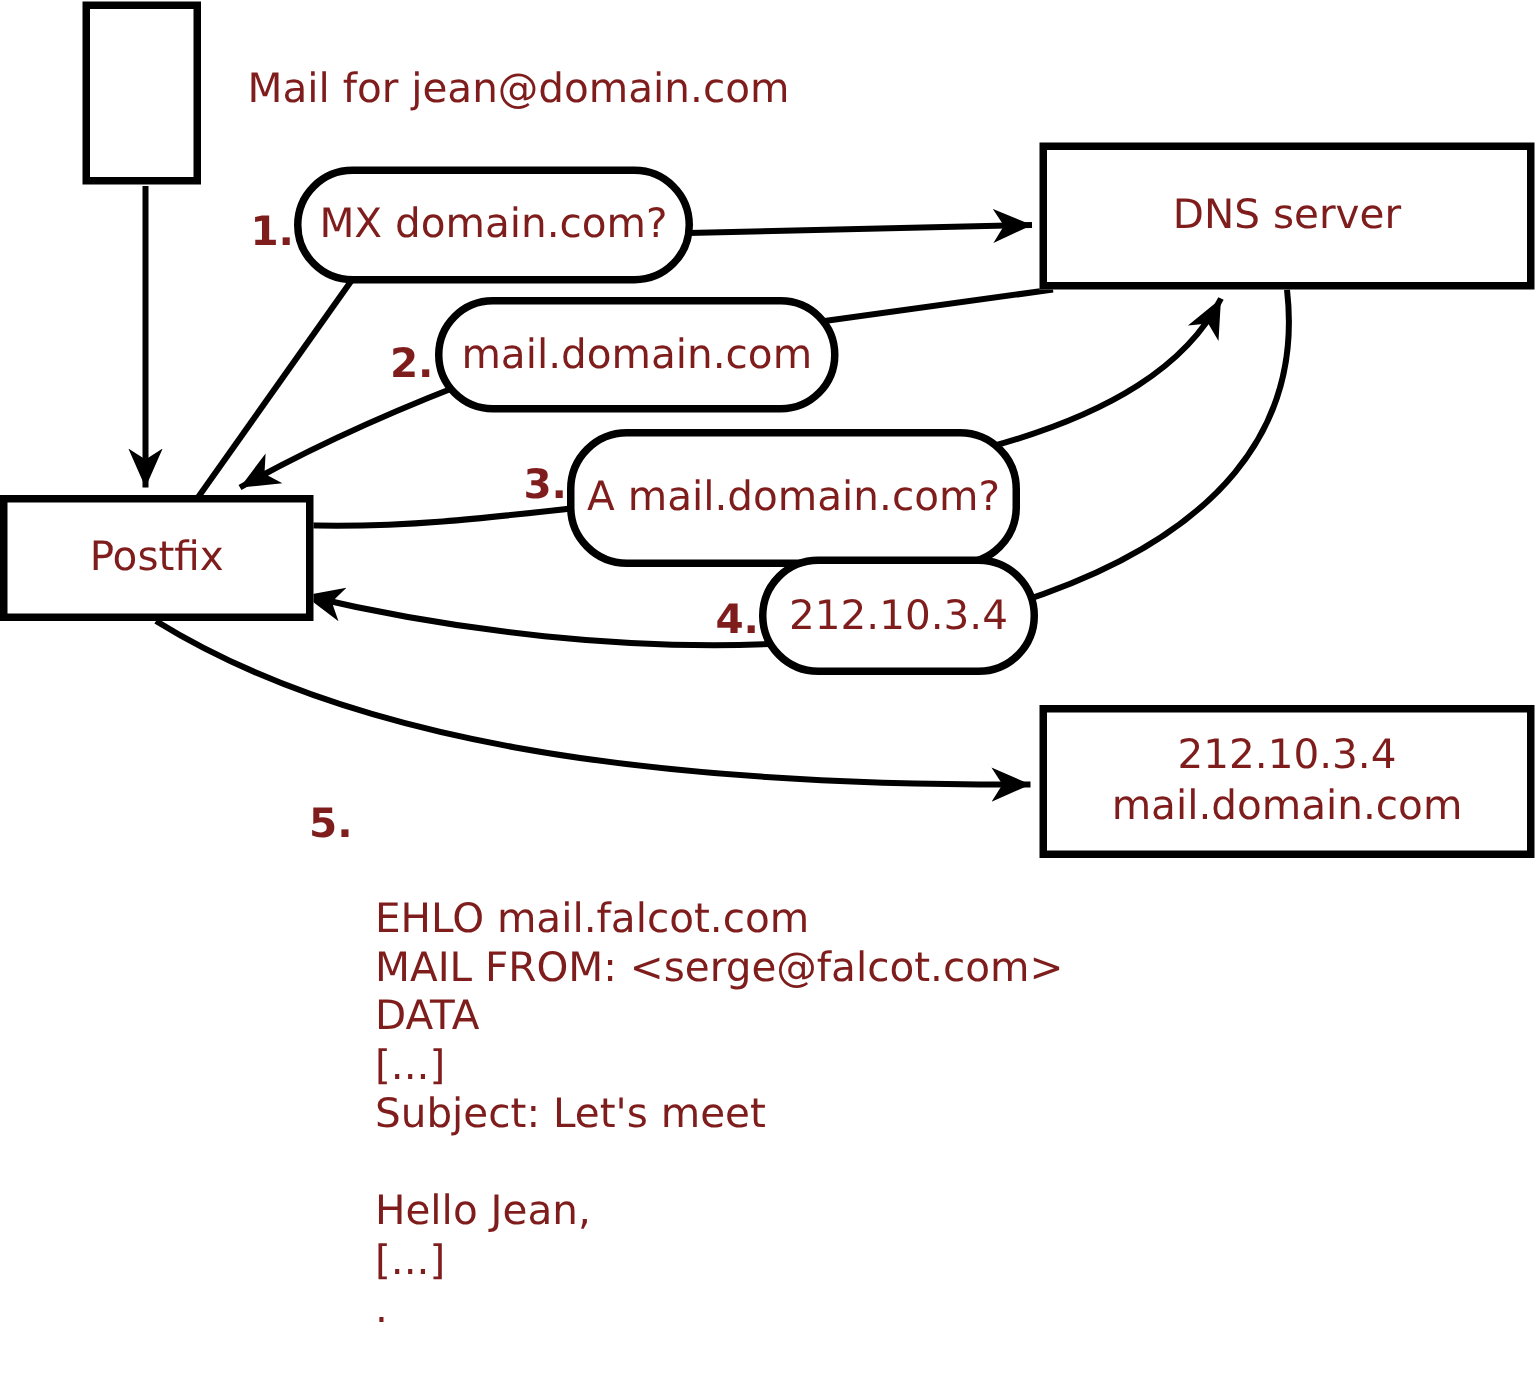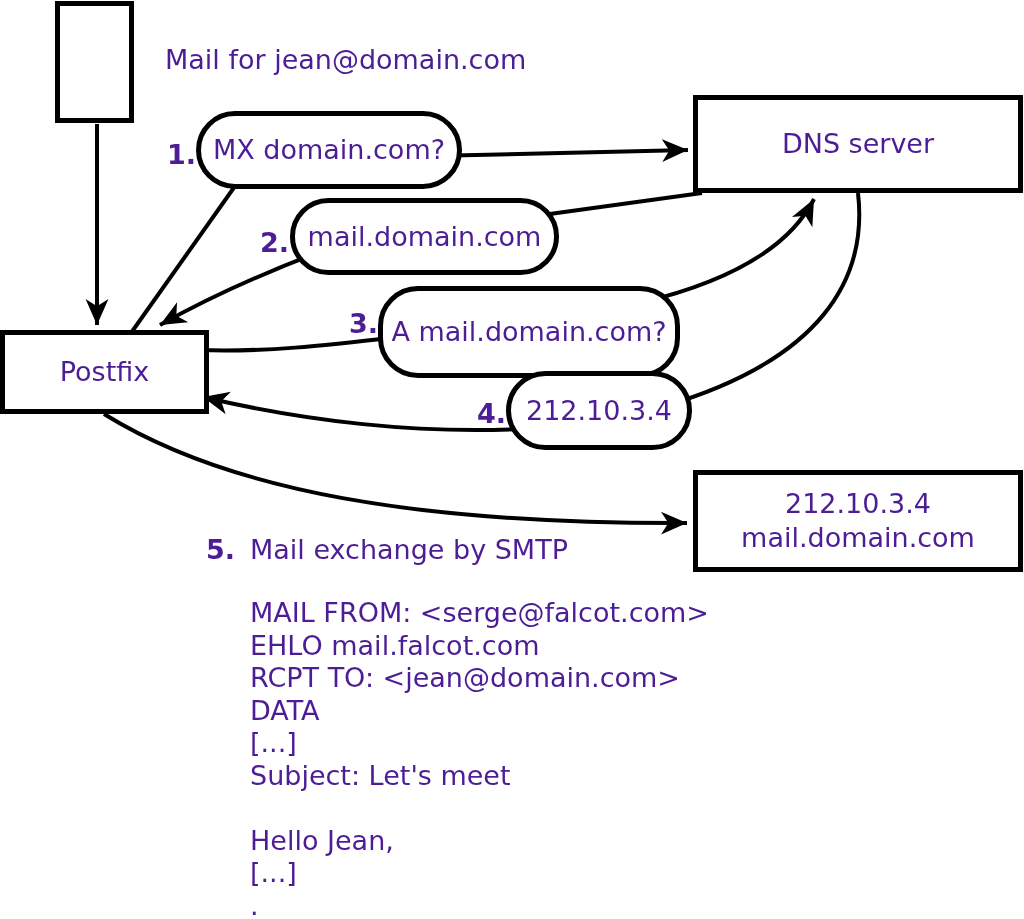--- a/index.html
+++ b/index.html
@@ -2,21 +2,21 @@
 <html><head>
 <meta charset="utf-8">
 <style>
   html, body { margin: 0; padding: 0; background: #ffffff; }
   .stage {
     position: relative;
     width: 1024px;
     height: 919px;
     background: #ffffff;
     font-family: "DejaVu Sans", sans-serif;
-    color: #4c1d95;
+    color: #7f1d1d;
     overflow: hidden;
   }
   .stage svg.wires {
     position: absolute;
     left: 0; top: 0;
     width: 1024px; height: 919px;
   }
   .node {
     position: absolute;
     box-sizing: border-box;
@@ -137,26 +137,24 @@
   <div class="node pill pill-4">
     <span>212.10.3.4</span>
   </div>
 
   <div class="stepnum n1">1.</div>
   <div class="stepnum n2">2.</div>
   <div class="stepnum n3">3.</div>
   <div class="stepnum n4">4.</div>
   <div class="stepnum n5">5.</div>
 
-  <div class="step5-label">Mail exchange by SMTP</div>
 
   <div class="smtp-block">
+    <div class="smtp-line">EHLO mail.falcot.com</div>
     <div class="smtp-line">MAIL FROM: &lt;serge@falcot.com&gt;</div>
-    <div class="smtp-line">EHLO mail.falcot.com</div>
-    <div class="smtp-line">RCPT TO: &lt;jean@domain.com&gt;</div>
     <div class="smtp-line">DATA</div>
     <div class="smtp-line">[...]</div>
     <div class="smtp-line">Subject: Let's meet</div>
     <div class="smtp-line"></div>
     <div class="smtp-line">Hello Jean,</div>
     <div class="smtp-line">[...]</div>
     <div class="smtp-line">.</div>
   </div>
 
 </div>

